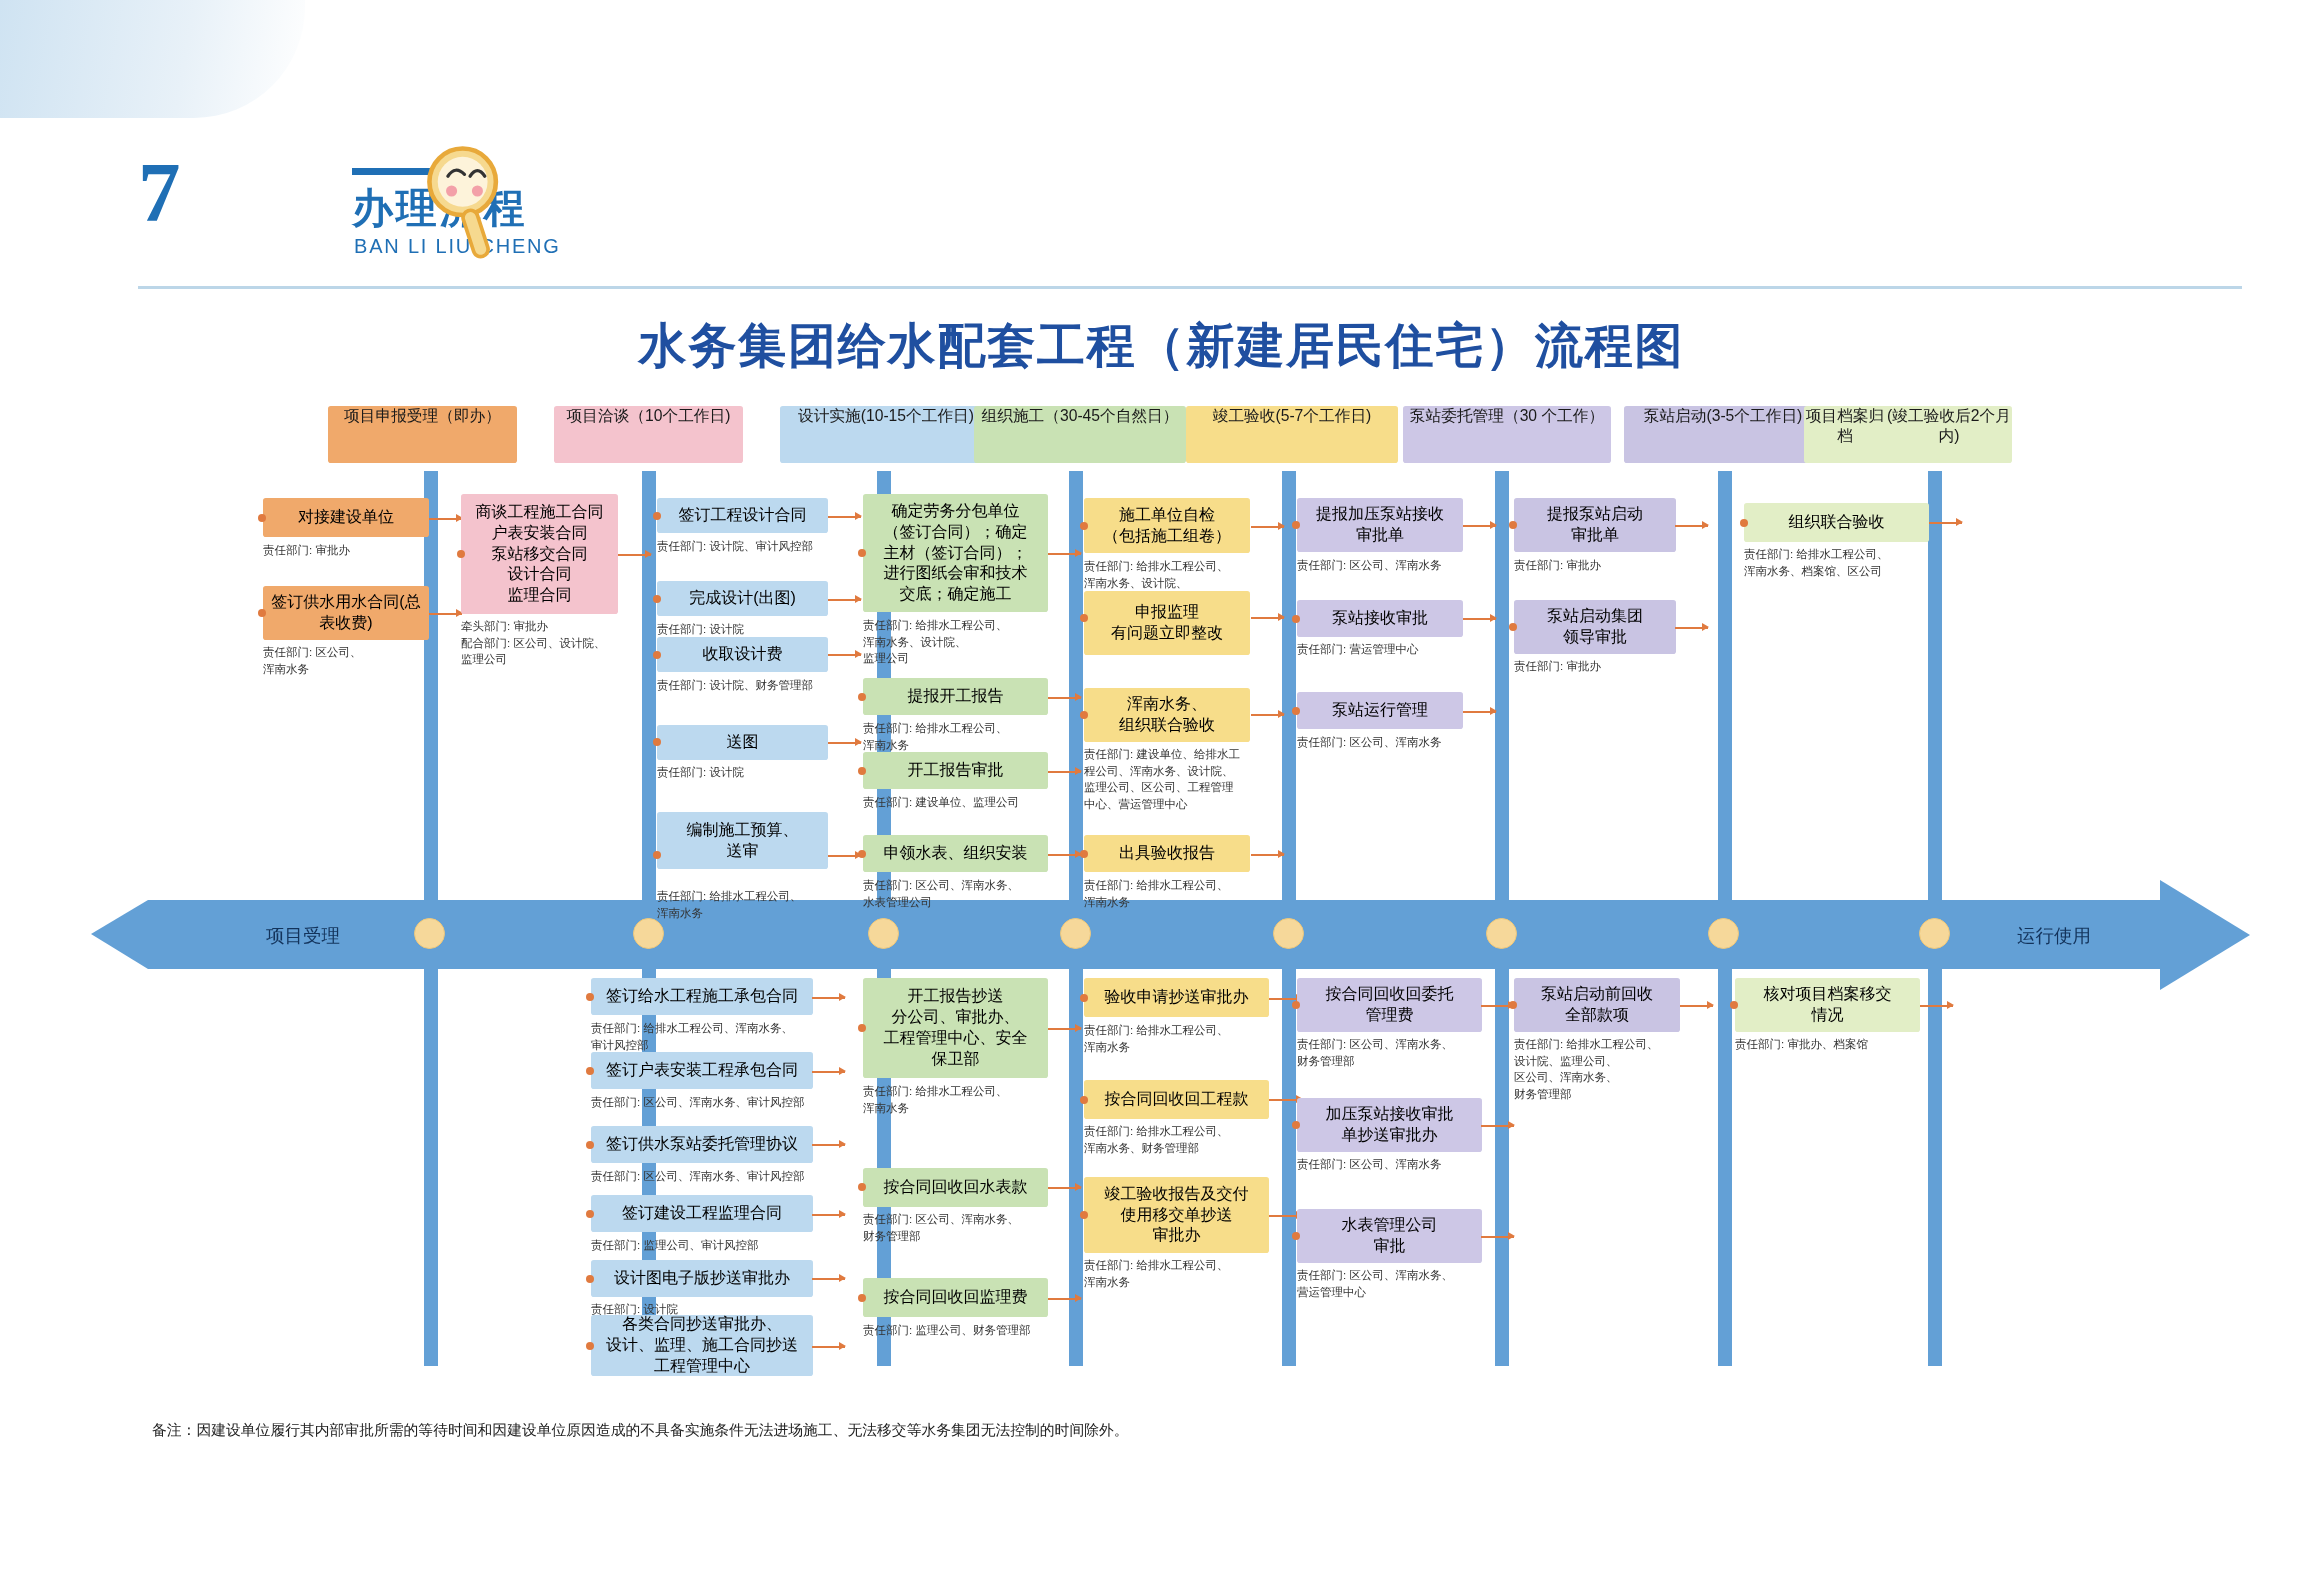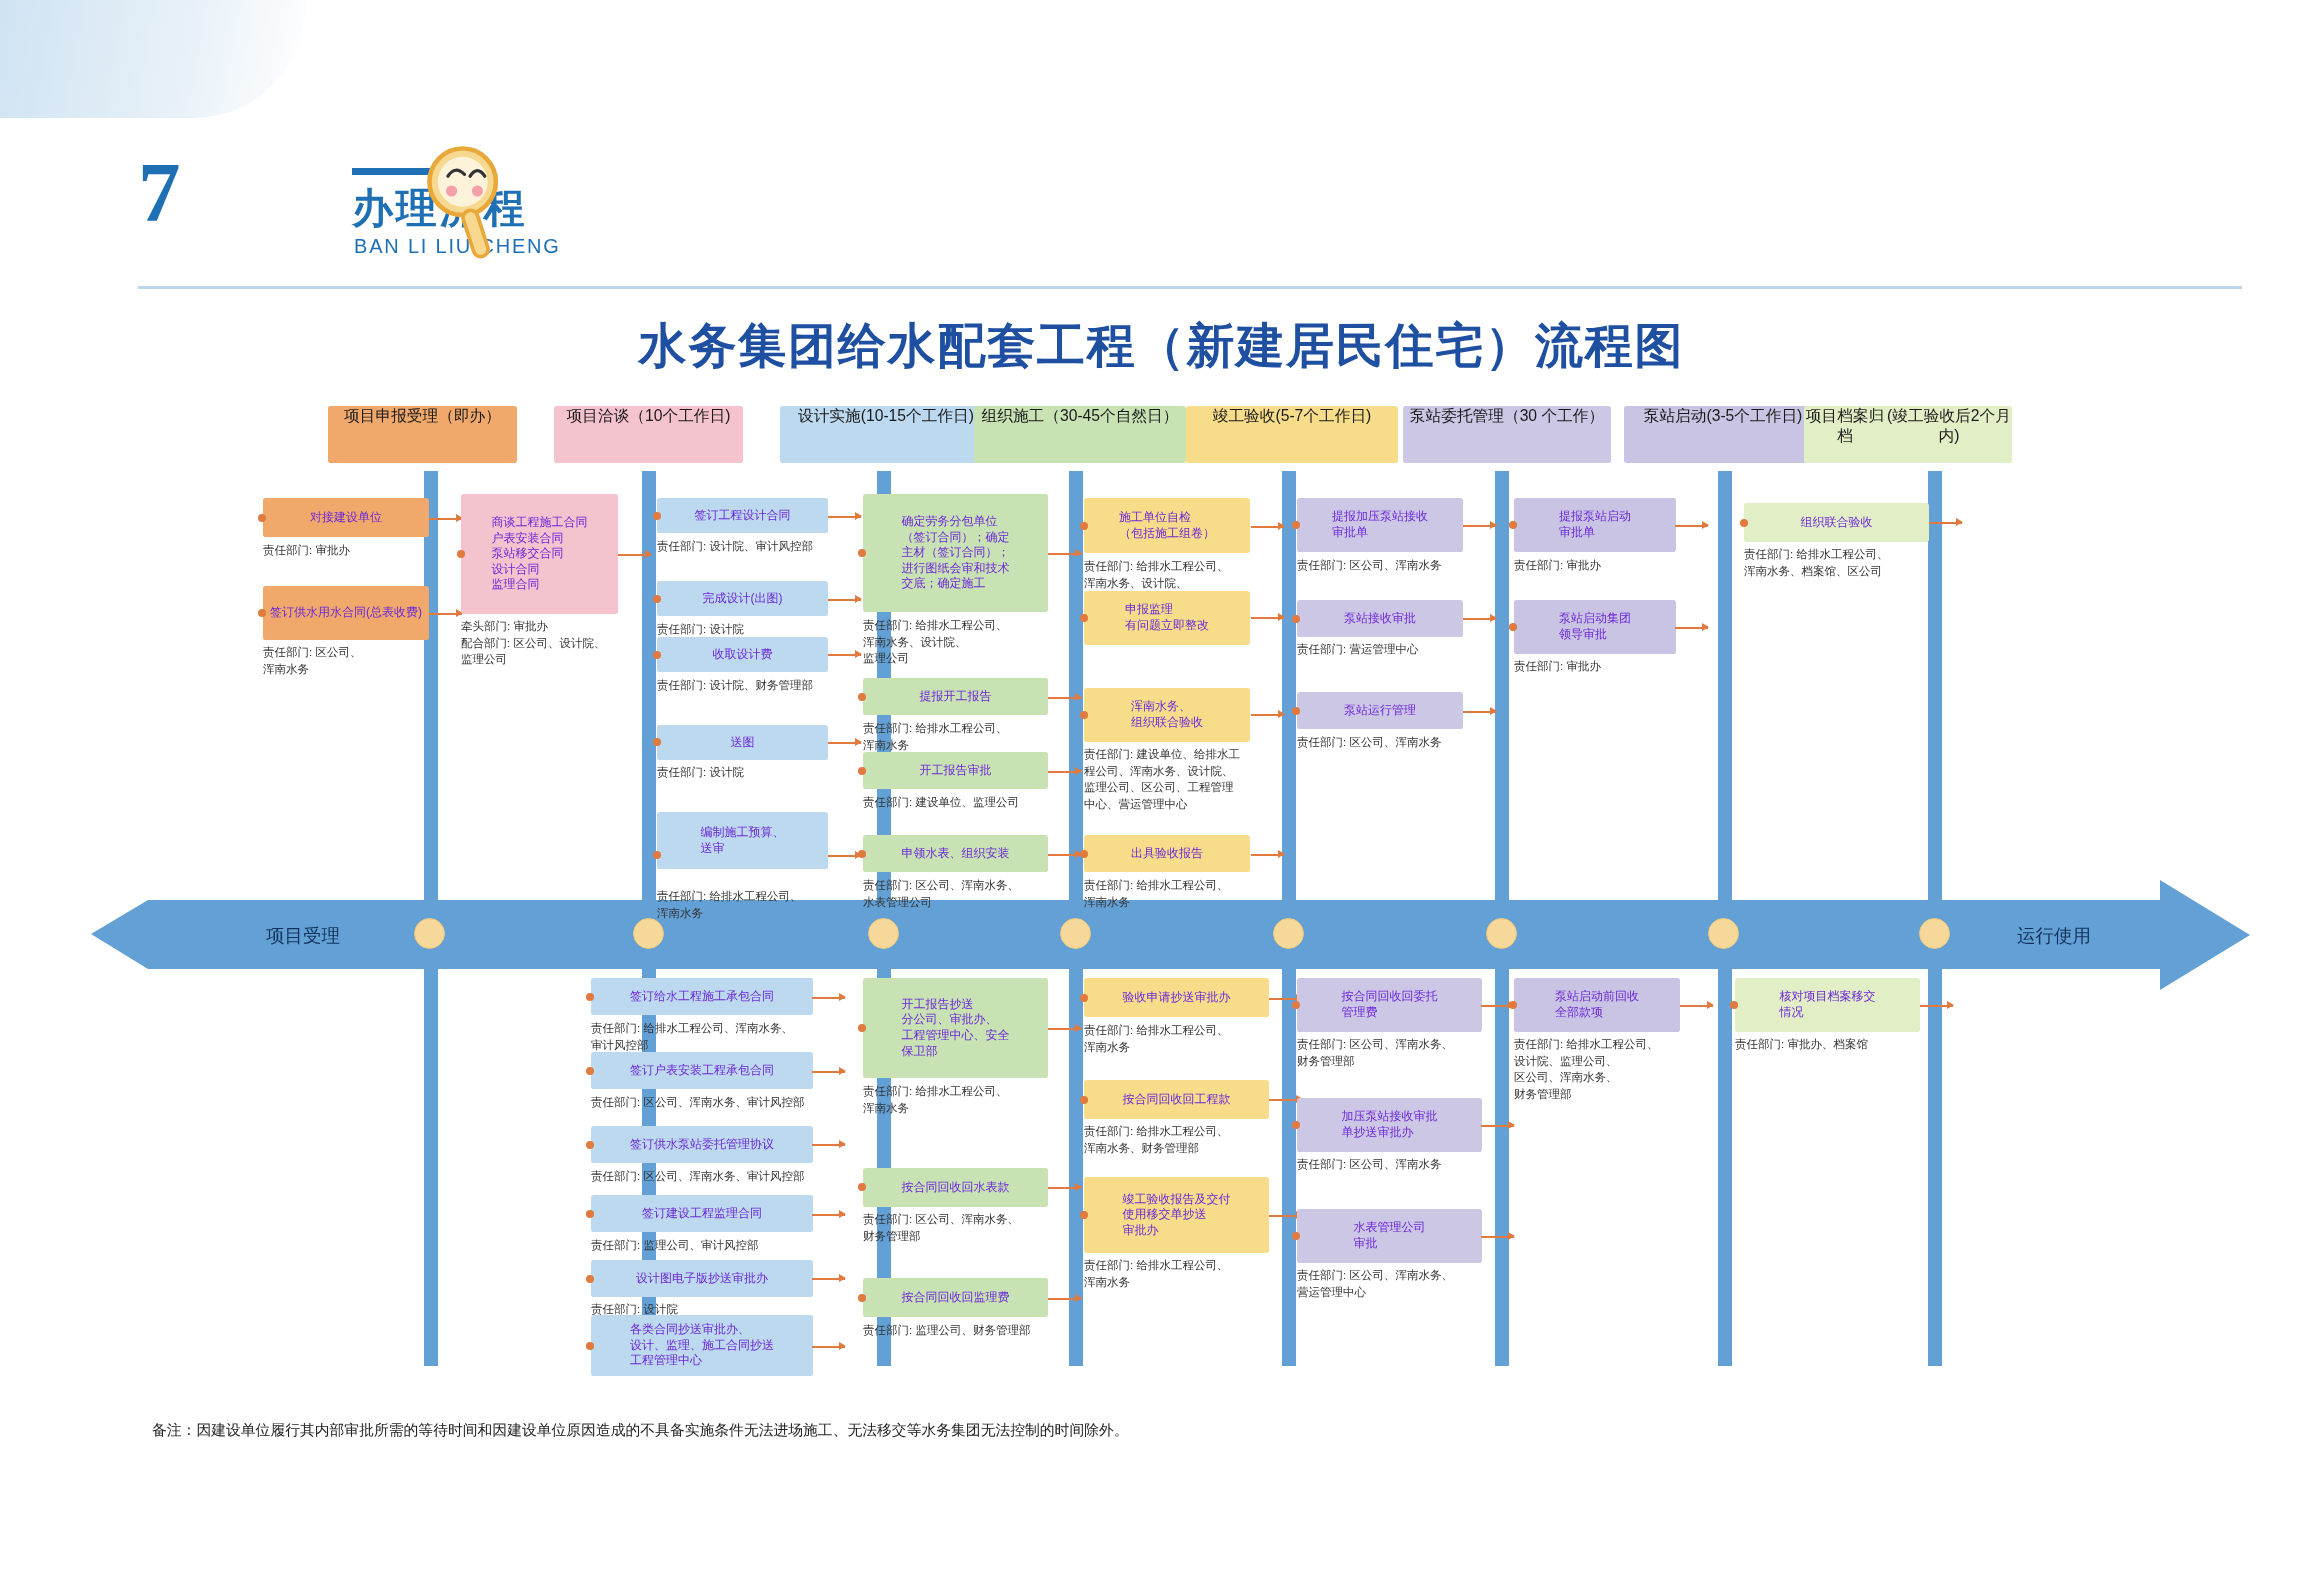--- a/index.html
+++ b/index.html
@@ -68,22 +68,22 @@
 
   
   .rail { position:absolute; width:14px; background:#63a0d6; }
   .node {
     position:absolute; width:31px; height:31px; border-radius:50%;
     background:#f6d89a; border:1.8px solid #f0c879;
   }
 
   
   .box {
-    position:absolute; border-radius:2.8px; font-size:12px; color:#6d28d9;
-    display:flex; align-items:center; justify-content:center; text-align:left;
+    position:absolute; border-radius:2.8px; font-size:16px; color:#000000;
+    display:flex; align-items:center; justify-content:center; text-align:center;
     line-height:1.3; padding:2.8px 5.5px; white-space:pre-line;
   }
   .note { position:absolute; font-size:11.5px; color:#333; line-height:1.45; white-space:pre-line; }
 
   .conn { position:absolute; height:1.8px; background:#e07a3f; }
   .conn::after {
     content:""; position:absolute; right:-0.9px; top:-3.7px;
     border-top:4.6px solid transparent; border-bottom:4.6px solid transparent;
     border-left:7.4px solid #e07a3f;
   }
@@ -243,21 +243,21 @@
 水表管理公司</div>
     <div class="conn" style="left: 1048px; top: 854px; width: 33px;"></div>
     <div class="dot" style="left: 858px; top: 850px;"></div>
     <div class="box" style="left: 1084px; top: 498px; width: 166px; height: 55px; background: rgb(247, 221, 138);">施工单位自检
 （包括施工组卷）</div>
     <div class="note" style="left: 1084px; top: 558px; width: 222px;">责任部门: 给排水工程公司、
 浑南水务、设计院、
 监理公司</div>
     <div class="conn" style="left: 1251px; top: 526px; width: 33px;"></div>
     <div class="dot" style="left: 1080px; top: 522px;"></div>
-    <div class="box" style="left: 1084px; top: 591px; width: 166px; height: 54px; background: rgb(247, 221, 138);">申报监理
+    <div class="box" style="left: 1084px; top: 591px; width: 166px; height: 64px; background: rgb(247, 221, 138);">申报监理
 有问题立即整改</div>
     <div class="conn" style="left: 1251px; top: 617px; width: 33px;"></div>
     <div class="dot" style="left: 1080px; top: 614px;"></div>
     <div class="box" style="left: 1084px; top: 688px; width: 166px; height: 54px; background: rgb(247, 221, 138);">浑南水务、
 组织联合验收</div>
     <div class="note" style="left: 1084px; top: 746px; width: 222px;">责任部门: 建设单位、给排水工
 程公司、浑南水务、设计院、
 监理公司、区公司、工程管理
 中心、营运管理中心</div>
     <div class="conn" style="left: 1251px; top: 714px; width: 33px;"></div>

